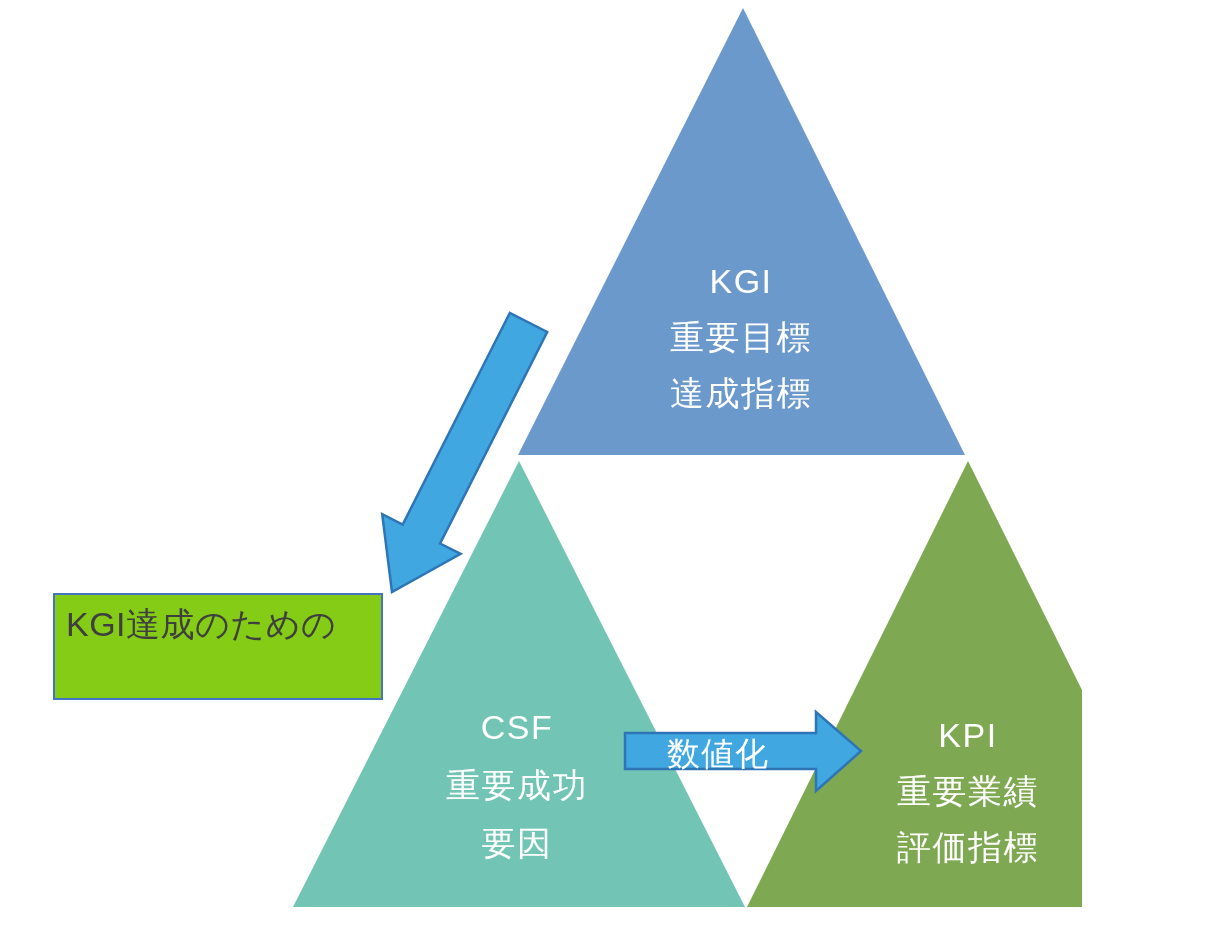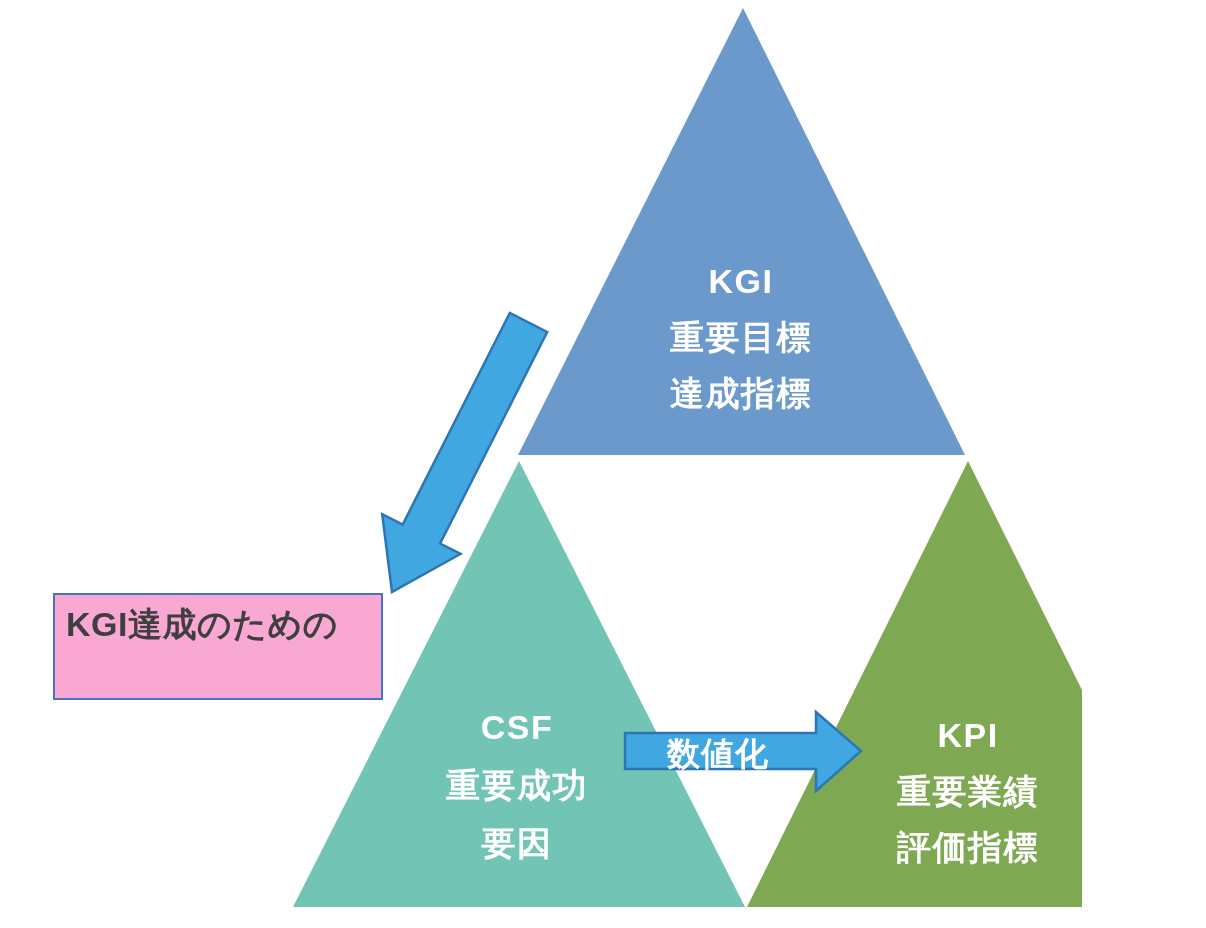--- a/index.html
+++ b/index.html
@@ -3,21 +3,20 @@
 <meta charset="utf-8">
 <style>
   html, body { margin: 0; padding: 0; background: #ffffff; }
   .stage {
     position: relative;
     width: 1082px;
     height: 928px;
     background: #ffffff;
     overflow: hidden;
     font-family: "Liberation Sans", sans-serif;
-    font-weight: bold;
   }
   svg.diagram { position: absolute; left: 0; top: 0; }
   .tri-label {
     fill: #ffffff;
     font-size: 34px;
     text-anchor: middle;
     dominant-baseline: central;
     letter-spacing: 1.5px;
     font-family: "Liberation Sans", sans-serif;
   }
@@ -34,21 +33,21 @@
     stroke-linejoin: miter;
   }
   .callout {
     position: absolute;
     left: 53px;
     top: 593px;
     width: 330px;
     height: 107px;
     box-sizing: border-box;
     border: 2px solid #4472c4;
-    background: #f9a8d4;
+    background: #84cc16;
     padding: 7px 8px 0 11px;
     color: #3f3f3f;
     font-size: 34px;
     line-height: 44px;
     letter-spacing: 0.5px;
     white-space: nowrap;
   }
   .callout-line { display: block; }
 </style>
 </head>

